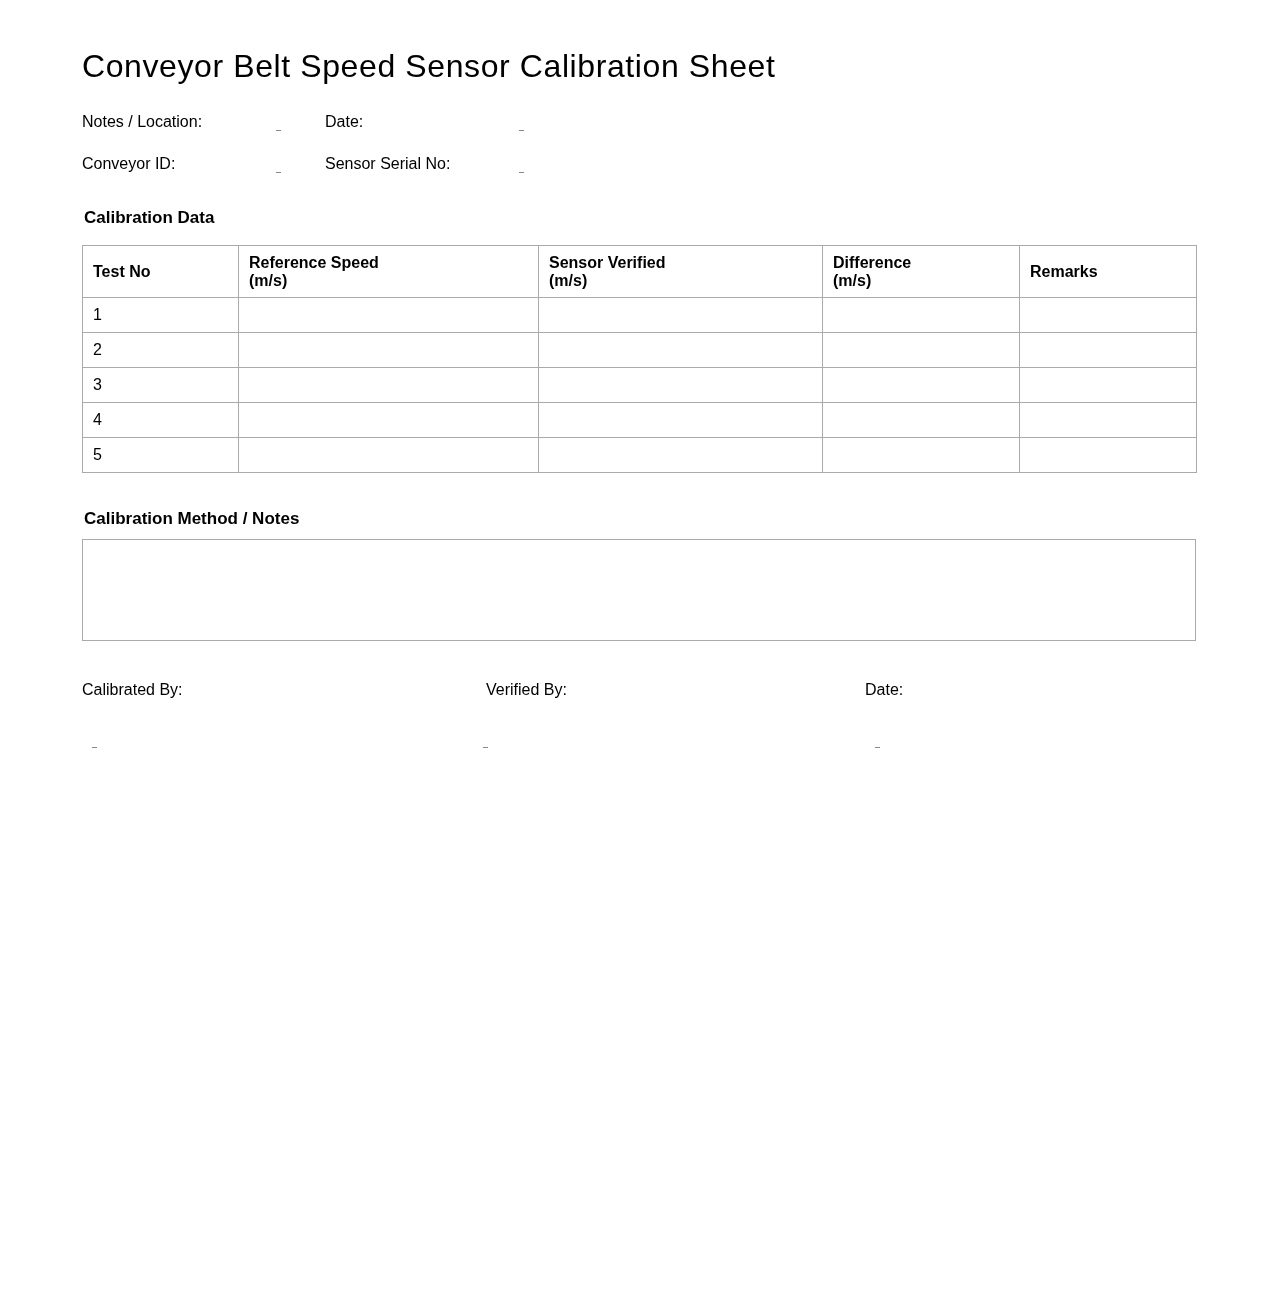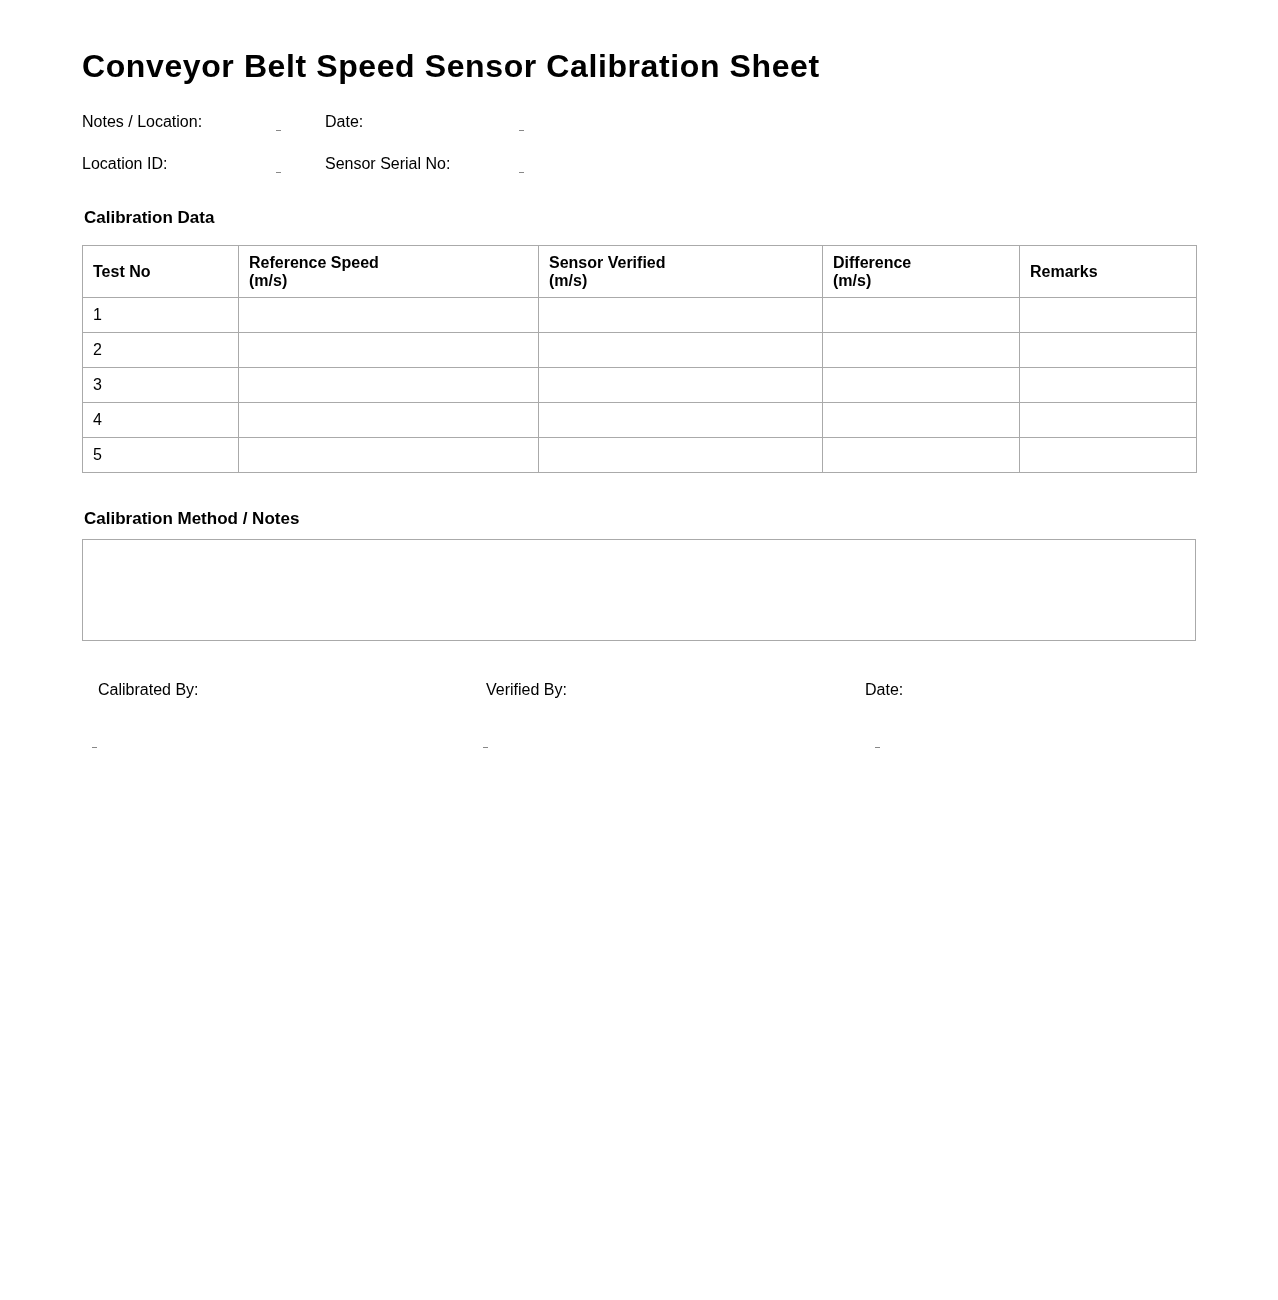--- a/index.html
+++ b/index.html
@@ -19,21 +19,21 @@
       left: 82px;
       top: 0;
       width: 1114px;
     }
     h1 {
       position: absolute;
       top: 48px;
       left: 0;
       margin: 0;
       font-size: 32px;
-      font-weight: bold;
+      font-weight: normal;
       letter-spacing: 0.6px;
       white-space: nowrap;
     }
     .info-row {
       position: absolute;
       left: 0;
       height: 20px;
       font-size: 16px;
     }
     .info-row .label {
@@ -109,21 +109,21 @@
   <h1>Conveyor Belt Speed Sensor Calibration Sheet</h1>
 
   <div class="info-row" style="top:113px; width:600px;">
     <span class="label" style="left:0;">Notes / Location:</span>
     <span class="blank" style="left:194px; top:17px;"></span>
     <span class="label" style="left:243px;">Date:</span>
     <span class="blank" style="left:437px; top:17px;"></span>
   </div>
 
   <div class="info-row" style="top:155px; width:600px;">
-    <span class="label" style="left:0;">Location ID:</span>
+    <span class="label" style="left:0;">Conveyor ID:</span>
     <span class="blank" style="left:194px; top:17px;"></span>
     <span class="label" style="left:243px;">Sensor Serial No:</span>
     <span class="blank" style="left:437px; top:17px;"></span>
   </div>
 
   <h2 style="top:208px;">Calibration Data</h2>
 
   <table class="cal">
     <colgroup>
       <col style="width:156px">
@@ -176,21 +176,21 @@
         <td></td>
         <td></td>
         <td></td>
       </tr>
     </tbody>
   </table>
 
   <h2 style="top:509px;">Calibration Method / Notes</h2>
   <div class="notes-box"></div>
 
-  <span class="sig" style="left:0;margin-left:16px;">Calibrated By:</span>
+  <span class="sig" style="left:0;">Calibrated By:</span>
   <span class="sig-blank" style="left:10px;"></span>
 
   <span class="sig" style="left:404px;text-align:right;">Verified By:</span>
   <span class="sig-blank" style="left:401px;"></span>
 
   <span class="sig" style="left:783px;">Date:</span>
   <span class="sig-blank" style="left:793px;"></span>
 
 </div>
 

